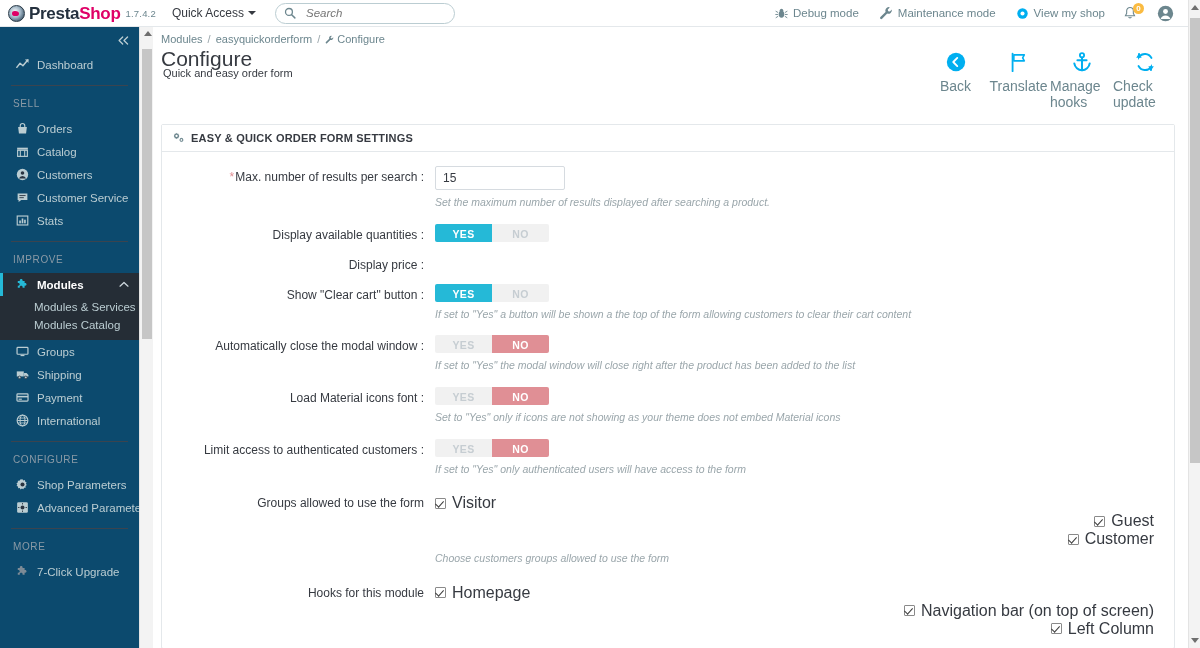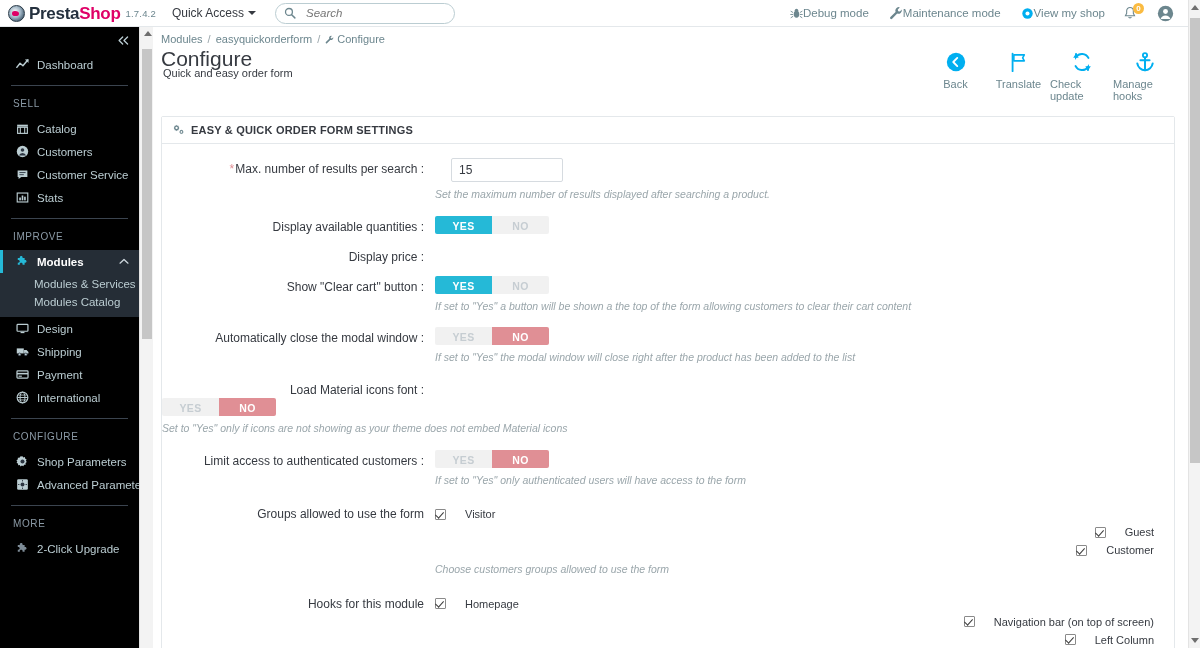--- a/index.html
+++ b/index.html
@@ -52,37 +52,37 @@
     display: flex; align-items: center; padding: 0 8px; background:#fff;
   }
   .search-ico { color:#6c868e; font-size: 12px; line-height:1; display:flex; }
   .search-input {
     border: 0; outline: 0; background: transparent; margin-left: 8px;
     font-size: 11.5px; font-style: italic; color: #9aa6ab; width: 140px;
     font-family: "Liberation Sans", sans-serif;
   }
   .topbar-right { margin-left: auto; display: flex; align-items: center; gap: 0; padding-right: 6px; }
   .tb-item {
-    display: flex; align-items: center; 
+    display: flex; align-items: center; gap: 5px;
     font-size: 11.5px; color: #6c868e; padding: 0 10px; cursor: pointer; white-space: nowrap;
   }
   .tb-item .gl { color: #6c868e; display:flex; align-items:center; }
   .tb-item.shop .gl { color: #00aff0; }
   .bell-wrap { position: relative; padding: 0 12px 0 8px; cursor: pointer; display:flex; align-items:center;}
   .bell-badge {
     position: absolute; top: -3px; right: 5px;
     background: #fabb41; color: #fff; font-size: 8px; font-weight: bold;
     border-radius: 50%; width: 11px; height: 11px; line-height: 11px; text-align: center;
   }
   .avatar-ico { padding: 0 8px; display:flex; align-items:center; cursor:pointer; }
 
   
   .sidebar {
     position: absolute; top: 27px; left: 0; width: 139px; height: 621px;
-    background: #000000; color: #bbcdd2; overflow: hidden; z-index: 30;
+    background: #0c4a6e; color: #bbcdd2; overflow: hidden; z-index: 30;
   }
   .sb-collapse {
     height: 26px; display: flex; align-items: center; justify-content: flex-end;
     padding-right: 9px; color: #bbcdd2; font-size: 13px; cursor: pointer;
   }
   .sb-item {
     display: flex; align-items: center; height: 23px;
     padding-left: 13px; color: #bbcdd2; font-size: 11.5px; cursor: pointer;
     border-left: 3px solid transparent; position: relative;
   }
@@ -126,21 +126,21 @@
     display: flex; align-items: center; gap: 5px;
   }
   .breadcrumb .sep { color: #9aa6ab; }
   .breadcrumb .cur { display:flex; align-items:center; gap:3px; color:#6c868e;}
   .page-head { display: flex; align-items: flex-start; padding: 3px 0 0 8px; }
   .page-title { font-size: 21px; color: #363a41; font-weight: normal; line-height: 1.05; }
   .page-sub { font-size: 11px; color: #363a41; margin-top: -3px; padding-left: 2px;}
   .head-actions { margin-left: auto; display: flex; gap: 0; padding-right: 12px; padding-top: 2px;}
   .head-action {
     display: flex; flex-direction: column; align-items: center; width: 63px;
-    color: #6c868e; font-size: 11px; cursor: pointer; gap: 4px;
+    color: #6c868e; font-size: 14px; cursor: pointer; gap: 4px;
   }
   .head-action .ha-ico { color: #00aff0; display:flex; align-items:center; justify-content:center; height:24px;}
 
   
   .panel {
     margin: 14px 13px 0 8px; background: #fff;
     border: 1px solid #e4e8eb; border-radius: 2px;
   }
   .panel-head {
     height: 27px; display: flex; align-items: center; gap: 6px;
@@ -156,23 +156,23 @@
     width: 273px; text-align: right; padding-right: 11px; padding-top: 4px;
     font-size: 12px; color: #363a41; flex: none; line-height: 1.25;
   }
   .flabel .req { color: #e08f95; margin-right: 1px; }
   .fctrl { flex: 1; padding-right: 20px; }
   .fhelp {
     font-size: 10.5px; font-style: italic; color: #9aa6ab; margin-top: 6px; line-height: 1.3;
   }
 
   .txtinput {
-    width: 112px; height: 24px; border: 1px solid #d6dbe0; border-radius: 2px;
+    width: 130px; height: 24px; border: 1px solid #d6dbe0; border-radius: 2px;
     padding: 0 7px; font-size: 12px; color: #363a41; background:#fff;
-    font-family: "Liberation Sans", sans-serif; outline: none; margin-left: 16px;
+    font-family: "Liberation Sans", sans-serif; outline: none;
   }
 
   .toggle { display: inline-flex; border-radius: 2px; overflow: hidden; height: 18px; }
   .toggle .half {
     width: 57px; height: 21px; line-height: 21px; text-align: center;
     font-size: 10.5px; font-weight: bold; letter-spacing: .4px; cursor: pointer;
     user-select: none;
   }
   .toggle .yes.on { background: #25b9d7; color: #fff; }
   .toggle .yes.off { background: #f1f1f1; color: #c6cdd2; }
@@ -183,21 +183,21 @@
   .selectbox {
     width: 143px; height: 24px; border: 1px solid #d6dbe0; border-radius: 2px;
     background: #fff; font-size: 12px; color: #363a41;
     display: flex; align-items: center; padding: 0 7px; cursor: pointer;
   }
   .selectbox .sel-caret {
     margin-left: auto; width:0;height:0;
     border-left:3.5px solid transparent;border-right:3.5px solid transparent;border-top:4.5px solid #4a4a4a;
   }
 
-  .cbrow { display: flex; align-items: center; gap: 19px; font-size: 11px; color: #363a41; height: 18px; }
+  .cbrow { display: flex; align-items: center; gap: 6px; font-size: 16px; color: #363a41; height: 18px; }
   .cbrow + .cbrow { margin-top: 0px; justify-content: flex-end; }
   .cbox {
     width: 11px; height: 11px; border: 1px solid #8a8a8a; background: #fff;
     border-radius: 1px; position: relative; flex: none; display:inline-block;
   }
   .cbox.checked:after {
     content: ""; position: absolute; left: 1px; top: 0px;
     width: 4px; height: 7px; border: solid #3c3c3c;
     border-width: 0 1.6px 1.6px 0; transform: rotate(42deg);
   }
@@ -321,20 +321,29 @@
       </span>
       <span class="lbl">Dashboard</span>
     </div>
 
     <div class="sb-divider"></div>
 
     <div class="sb-title">SELL</div>
     <div class="sb-item">
       <span class="ico">
         <svg width="13" height="13" viewBox="0 0 16 16">
+            <path d="M5.2 6V4.6a2.8 2.8 0 0 1 5.6 0V6" fill="none" stroke="#bbcdd2" stroke-width="1.4"></path>
+            <path d="M2.6 6h10.8l-1 8H3.6z" fill="#bbcdd2"></path>
+          </svg>
+      </span>
+      <span class="lbl">Orders</span>
+    </div>
+    <div class="sb-item">
+      <span class="ico">
+        <svg width="13" height="13" viewBox="0 0 16 16">
             <rect x="2" y="6.5" width="12" height="7.5" fill="none" stroke="#bbcdd2" stroke-width="1.4"></rect>
             <path d="M1.4 3.3h13.2v2.4H1.4z" fill="#bbcdd2"></path>
             <line x1="5.3" y1="6.5" x2="5.3" y2="14" stroke="#bbcdd2" stroke-width="1.3"></line>
             <line x1="10.7" y1="6.5" x2="10.7" y2="14" stroke="#bbcdd2" stroke-width="1.3"></line>
           </svg>
       </span>
       <span class="lbl">Catalog</span>
     </div>
     <div class="sb-item">
       <span class="ico">
@@ -390,21 +399,21 @@
       <div class="sb-subitem">Modules &amp; Services</div>
       <div class="sb-subitem">Modules Catalog</div>
     </div>
     <div class="sb-item">
       <span class="ico">
         <svg width="13" height="13" viewBox="0 0 16 16">
             <rect x="1.3" y="3" width="13.4" height="8.4" rx="1" fill="none" stroke="#bbcdd2" stroke-width="1.5"></rect>
             <rect x="5.6" y="12.2" width="4.8" height="1.5" fill="#bbcdd2"></rect>
           </svg>
       </span>
-      <span class="lbl">Design</span>
+      <span class="lbl">Groups</span>
     </div>
     <div class="sb-item">
       <span class="ico">
         <svg width="14" height="13" viewBox="0 0 18 16">
             <path d="M1 4h9v6.5H1z" fill="#bbcdd2"></path>
             <path d="M10.4 6.2h3.2l2.4 2.6v1.7h-5.6z" fill="#bbcdd2"></path>
             <circle cx="4.6" cy="11.7" r="1.7" fill="#bbcdd2" stroke="#2b3440" stroke-width="1"></circle>
             <circle cx="12.6" cy="11.7" r="1.7" fill="#bbcdd2" stroke="#2b3440" stroke-width="1"></circle>
           </svg>
       </span>
@@ -458,21 +467,21 @@
 
     <div class="sb-divider"></div>
 
     <div class="sb-title">MORE</div>
     <div class="sb-item">
       <span class="ico">
         <svg width="13" height="13" viewBox="0 0 16 16">
             <path d="M6.4 1.2c1 0 1.8.7 1.8 1.6 0 .3-.1.5-.2.8h2.6v2.6c.2-.1.5-.2.8-.2.9 0 1.6.8 1.6 1.8s-.7 1.8-1.6 1.8c-.3 0-.6-.1-.8-.2v2.6H8c.1-.3.2-.5.2-.8 0-.9-.8-1.6-1.8-1.6s-1.8.7-1.8 1.6c0 .3.1.5.2.8H2.2V9.4c.3.1.5.2.8.2.9 0 1.6-.8 1.6-1.8S3.9 6 3 6c-.3 0-.5.1-.8.2V3.6h2.6c-.1-.3-.2-.5-.2-.8 0-.9.8-1.6 1.8-1.6z" fill="#7d8b96"></path>
           </svg>
       </span>
-      <span class="lbl">2-Click Upgrade</span>
+      <span class="lbl">7-Click Upgrade</span>
     </div>
   </div>
 
   <div class="sb-scroll">
     <div class="arrow-up"></div>
     <div class="thumb"></div>
   </div>
 
   <div class="content">
 
@@ -511,38 +520,38 @@
             <svg width="22" height="22" viewBox="0 0 24 24">
                 <line x1="5" y1="3" x2="5" y2="22" stroke="#00aff0" stroke-width="2" stroke-linecap="round"></line>
                 <path d="M6.4 4.2h11.4l-1.8 3.3 1.8 3.3H6.4z" fill="none" stroke="#00aff0" stroke-width="1.7" stroke-linejoin="round"></path>
               </svg>
           </span>
           <span>Translate</span>
         </div>
         <div class="head-action">
           <span class="ha-ico">
             <svg width="22" height="22" viewBox="0 0 24 24">
+                <circle cx="12" cy="4.6" r="2.3" fill="none" stroke="#00aff0" stroke-width="2"></circle>
+                <line x1="12" y1="7" x2="12" y2="21" stroke="#00aff0" stroke-width="2.2" stroke-linecap="round"></line>
+                <line x1="7" y1="10.2" x2="17" y2="10.2" stroke="#00aff0" stroke-width="2.2" stroke-linecap="round"></line>
+                <path d="M3.6 13.6A8.6 8.6 0 0 0 12 21a8.6 8.6 0 0 0 8.4-7.4" fill="none" stroke="#00aff0" stroke-width="2.2" stroke-linecap="round"></path>
+              </svg>
+          </span>
+          <span>Manage hooks</span>
+        </div>
+        <div class="head-action">
+          <span class="ha-ico">
+            <svg width="22" height="22" viewBox="0 0 24 24">
                 <path d="M19 7.5A8 8 0 0 0 5.5 6.4V3.4" fill="none" stroke="#00aff0" stroke-width="2.2" stroke-linecap="round"></path>
                 <path d="M5 16.5A8 8 0 0 0 18.5 17.6v3" fill="none" stroke="#00aff0" stroke-width="2.2" stroke-linecap="round"></path>
                 <polygon points="2.4,7.4 8.4,7.4 5.4,2.6" fill="#00aff0"></polygon>
                 <polygon points="21.6,16.6 15.6,16.6 18.6,21.4" fill="#00aff0"></polygon>
               </svg>
           </span>
           <span>Check update</span>
-        </div>
-        <div class="head-action">
-          <span class="ha-ico">
-            <svg width="22" height="22" viewBox="0 0 24 24">
-                <circle cx="12" cy="4.6" r="2.3" fill="none" stroke="#00aff0" stroke-width="2"></circle>
-                <line x1="12" y1="7" x2="12" y2="21" stroke="#00aff0" stroke-width="2.2" stroke-linecap="round"></line>
-                <line x1="7" y1="10.2" x2="17" y2="10.2" stroke="#00aff0" stroke-width="2.2" stroke-linecap="round"></line>
-                <path d="M3.6 13.6A8.6 8.6 0 0 0 12 21a8.6 8.6 0 0 0 8.4-7.4" fill="none" stroke="#00aff0" stroke-width="2.2" stroke-linecap="round"></path>
-              </svg>
-          </span>
-          <span>Manage hooks</span>
         </div>
       </div>
     </div>
 
     <div class="panel">
       <div class="panel-head">
         <span class="ph-ico">
           <svg width="13" height="12" viewBox="0 0 16 14">
               <path d="M5.6 0.6l.7 1.1 1.3-.3.3 1.3 1.1.7-.7 1.1.7 1.1-1.1.7-.3 1.3-1.3-.3-.7 1.1-.7-1.1-1.3.3-.3-1.3-1.1-.7.7-1.1-.7-1.1 1.1-.7.3-1.3 1.3.3z" fill="#6c868e"></path>
               <circle cx="5.6" cy="4.5" r="1.4" fill="#fff"></circle>
@@ -594,21 +603,21 @@
           <div class="flabel">Automatically close the modal window :</div>
           <div class="fctrl">
             <div class="toggle">
               <div class="half yes off">YES</div>
               <div class="half no on">NO</div>
             </div>
             <div class="fhelp">If set to "Yes" the modal window will close right after the product has been added to the list</div>
           </div>
         </div>
 
-        <div class="frow" style="margin-bottom:14px;flex-direction:column;">
+        <div class="frow" style="margin-bottom:14px;">
           <div class="flabel">Load Material icons font :</div>
           <div class="fctrl">
             <div class="toggle">
               <div class="half yes off">YES</div>
               <div class="half no on">NO</div>
             </div>
             <div class="fhelp">Set to "Yes" only if icons are not showing as your theme does not embed Material icons</div>
           </div>
         </div>
 

